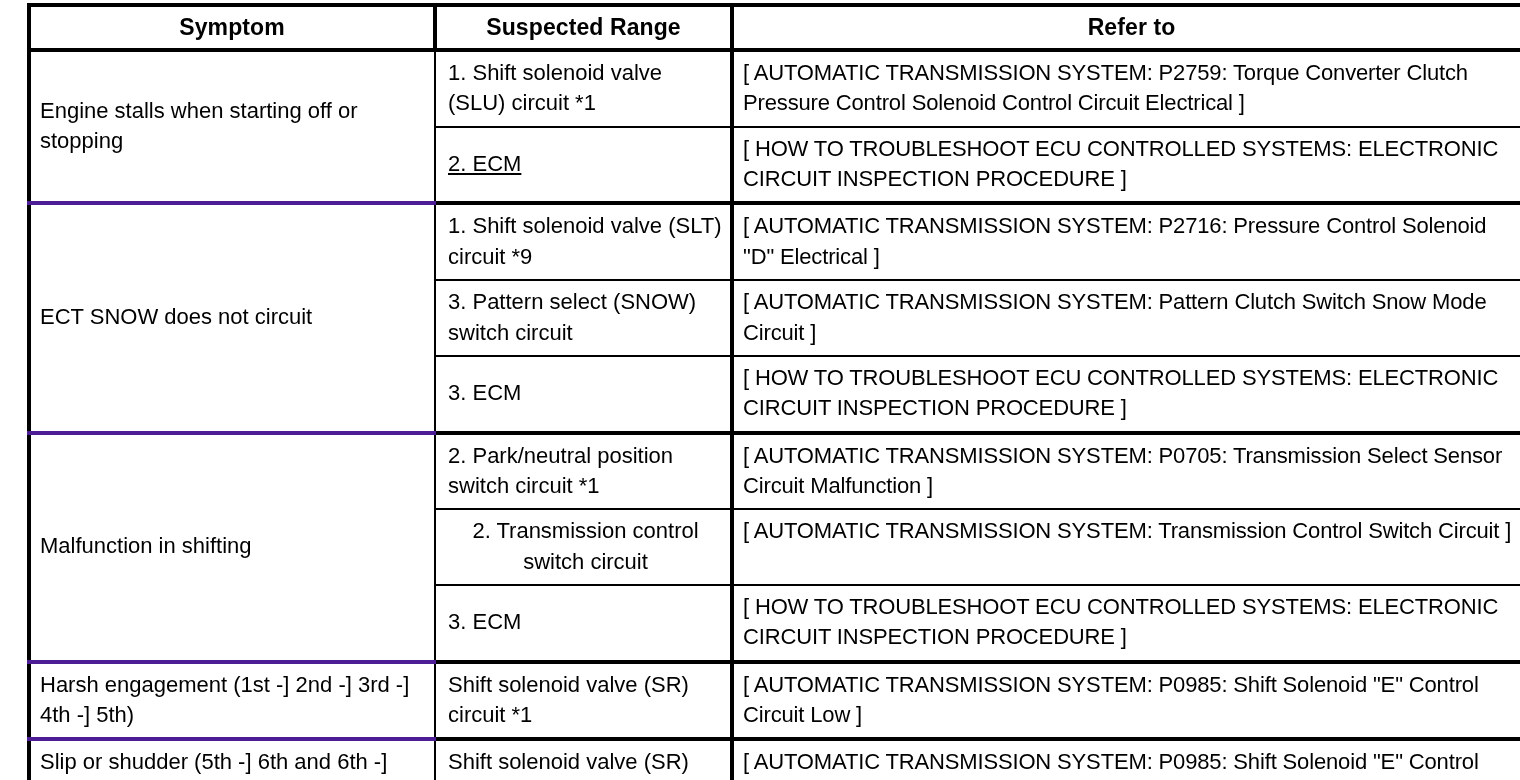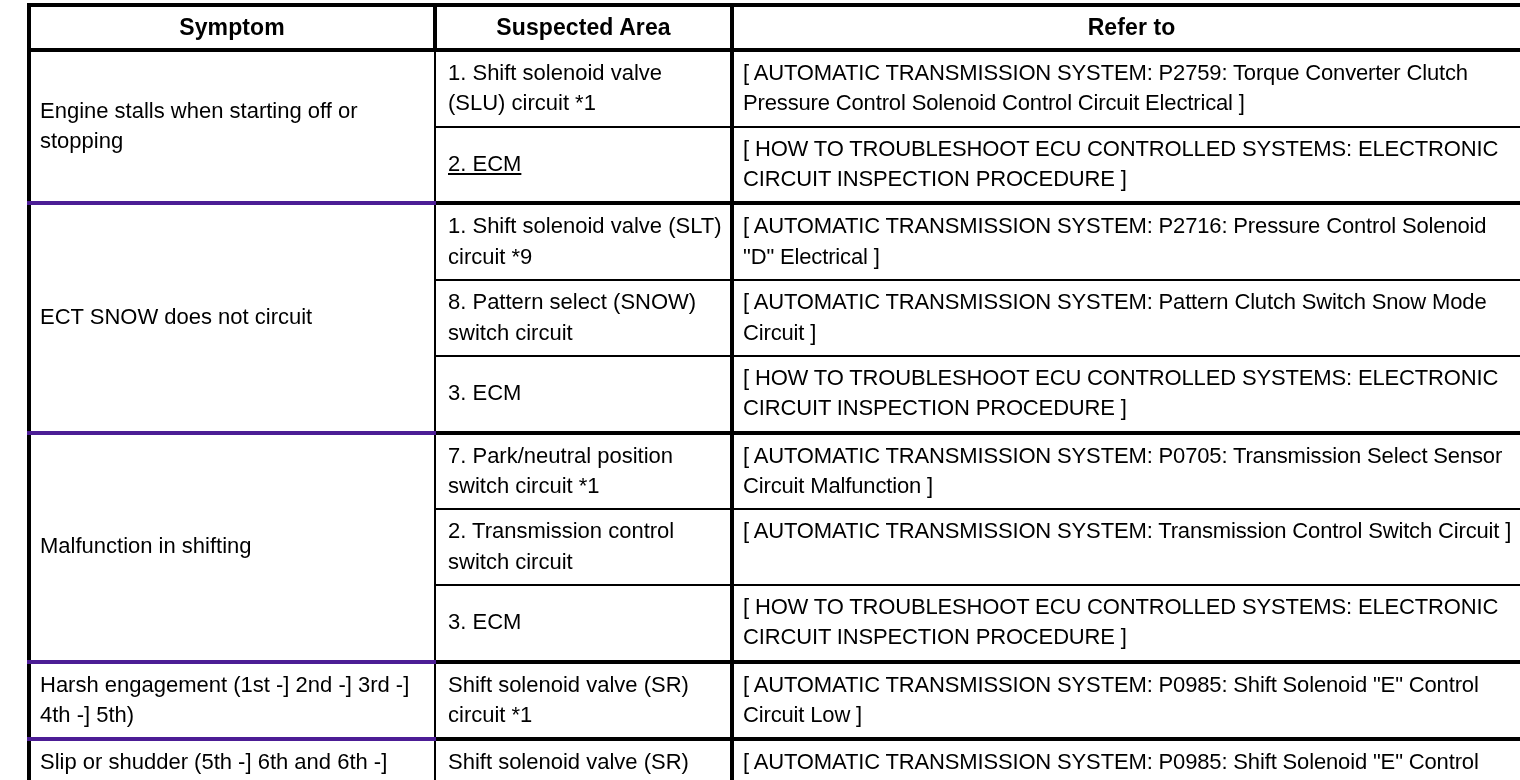--- a/index.html
+++ b/index.html
@@ -112,21 +112,21 @@
   <table class="symptom-table">
     <colgroup>
       <col class="col-symptom">
       <col class="col-area">
       <col class="col-refer">
     </colgroup>
 
     <thead>
       <tr>
         <th class="hdr">Symptom</th>
-        <th class="hdr">Suspected Area</th>
+        <th class="hdr">Suspected Range</th>
         <th class="hdr last">Refer to</th>
       </tr>
     </thead>
 
     <tbody>
 
       <tr>
         <td class="cell symptom group va-mid" rowspan="2" style="height:74px;">Engine stalls when starting off or stopping</td>
         <td class="cell area va-top" style="height:74px;">1. Shift solenoid valve (SLU) circuit *1</td>
         <td class="cell refer va-top">[ AUTOMATIC TRANSMISSION SYSTEM: P2759: Torque Converter Clutch Pressure Control Solenoid Control Circuit Electrical ]</td>
@@ -135,35 +135,35 @@
         <td class="cell area va-mid" style="height:70px;text-decoration:underline;">2. ECM</td>
         <td class="cell refer va-top">[ HOW TO TROUBLESHOOT ECU CONTROLLED SYSTEMS: ELECTRONIC CIRCUIT INSPECTION PROCEDURE ]</td>
       </tr>
 
       <tr>
         <td class="cell symptom group va-mid" rowspan="3">ECT SNOW does not circuit</td>
         <td class="cell area va-top" style="height:70px;">1. Shift solenoid valve (SLT) circuit *9</td>
         <td class="cell refer va-top">[ AUTOMATIC TRANSMISSION SYSTEM: P2716: Pressure Control Solenoid "D" Electrical ]</td>
       </tr>
       <tr>
-        <td class="cell area va-top" style="height:70px;">8. Pattern select (SNOW) switch circuit</td>
+        <td class="cell area va-top" style="height:70px;">3. Pattern select (SNOW) switch circuit</td>
         <td class="cell refer va-top">[ AUTOMATIC TRANSMISSION SYSTEM: Pattern Clutch Switch Snow Mode Circuit ]</td>
       </tr>
       <tr class="group-end">
         <td class="cell area va-mid" style="height:70px;">3. ECM</td>
         <td class="cell refer va-top">[ HOW TO TROUBLESHOOT ECU CONTROLLED SYSTEMS: ELECTRONIC CIRCUIT INSPECTION PROCEDURE ]</td>
       </tr>
 
       <tr>
         <td class="cell symptom group va-mid" rowspan="3">Malfunction in shifting</td>
-        <td class="cell area va-top" style="height:72px;">7. Park/neutral position switch circuit *1</td>
+        <td class="cell area va-top" style="height:72px;">2. Park/neutral position switch circuit *1</td>
         <td class="cell refer va-top">[ AUTOMATIC TRANSMISSION SYSTEM: P0705: Transmission Select Sensor Circuit Malfunction ]</td>
       </tr>
       <tr>
-        <td class="cell area va-top" style="height:72px;">2. Transmission control switch circuit</td>
+        <td class="cell area va-top" style="height:72px;text-align:center;">2. Transmission control switch circuit</td>
         <td class="cell refer va-top">[ AUTOMATIC TRANSMISSION SYSTEM: Transmission Control Switch Circuit ]</td>
       </tr>
       <tr class="group-end">
         <td class="cell area va-mid" style="height:72px;">3. ECM</td>
         <td class="cell refer va-top">[ HOW TO TROUBLESHOOT ECU CONTROLLED SYSTEMS: ELECTRONIC CIRCUIT INSPECTION PROCEDURE ]</td>
       </tr>
 
       <tr class="group-end">
         <td class="cell symptom group va-top" style="height:70px;">Harsh engagement (1st -] 2nd -] 3rd -] 4th -] 5th)</td>
         <td class="cell area va-top">Shift solenoid valve (SR) circuit *1</td>

